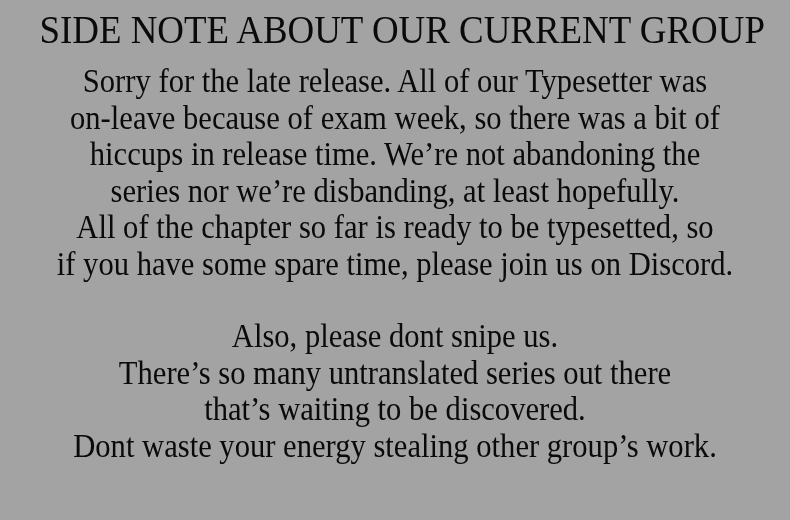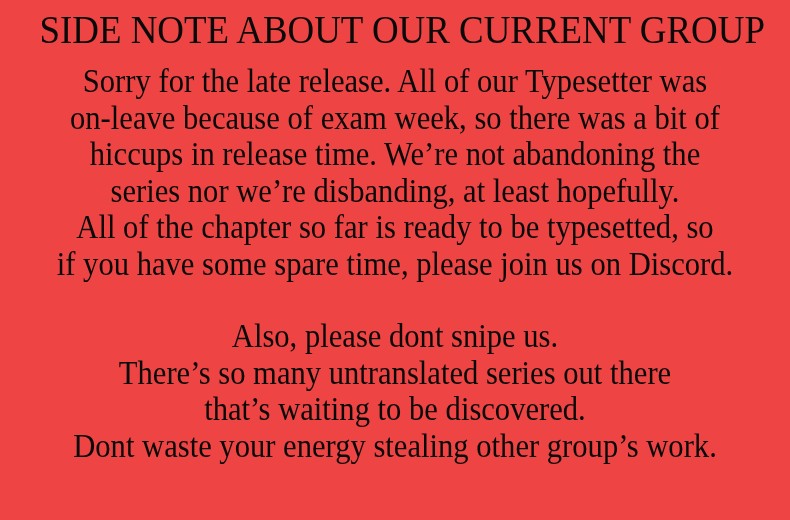--- a/index.html
+++ b/index.html
@@ -4,21 +4,21 @@
 <style>
   html, body {
     margin: 0;
     padding: 0;
     background: #ffffff;
   }
   .page {
     position: relative;
     width: 790px;
     height: 520px;
-    background: #ef4444;
+    background: #a3a3a3;
     overflow: hidden;
     color: #0a0a0a;
     font-family: "Liberation Serif", "DejaVu Serif", serif;
     text-align: center;
   }
   
   .squeeze {
     transform: scaleX(0.9);
     transform-origin: 50% 0;
     padding-top: 4px;

